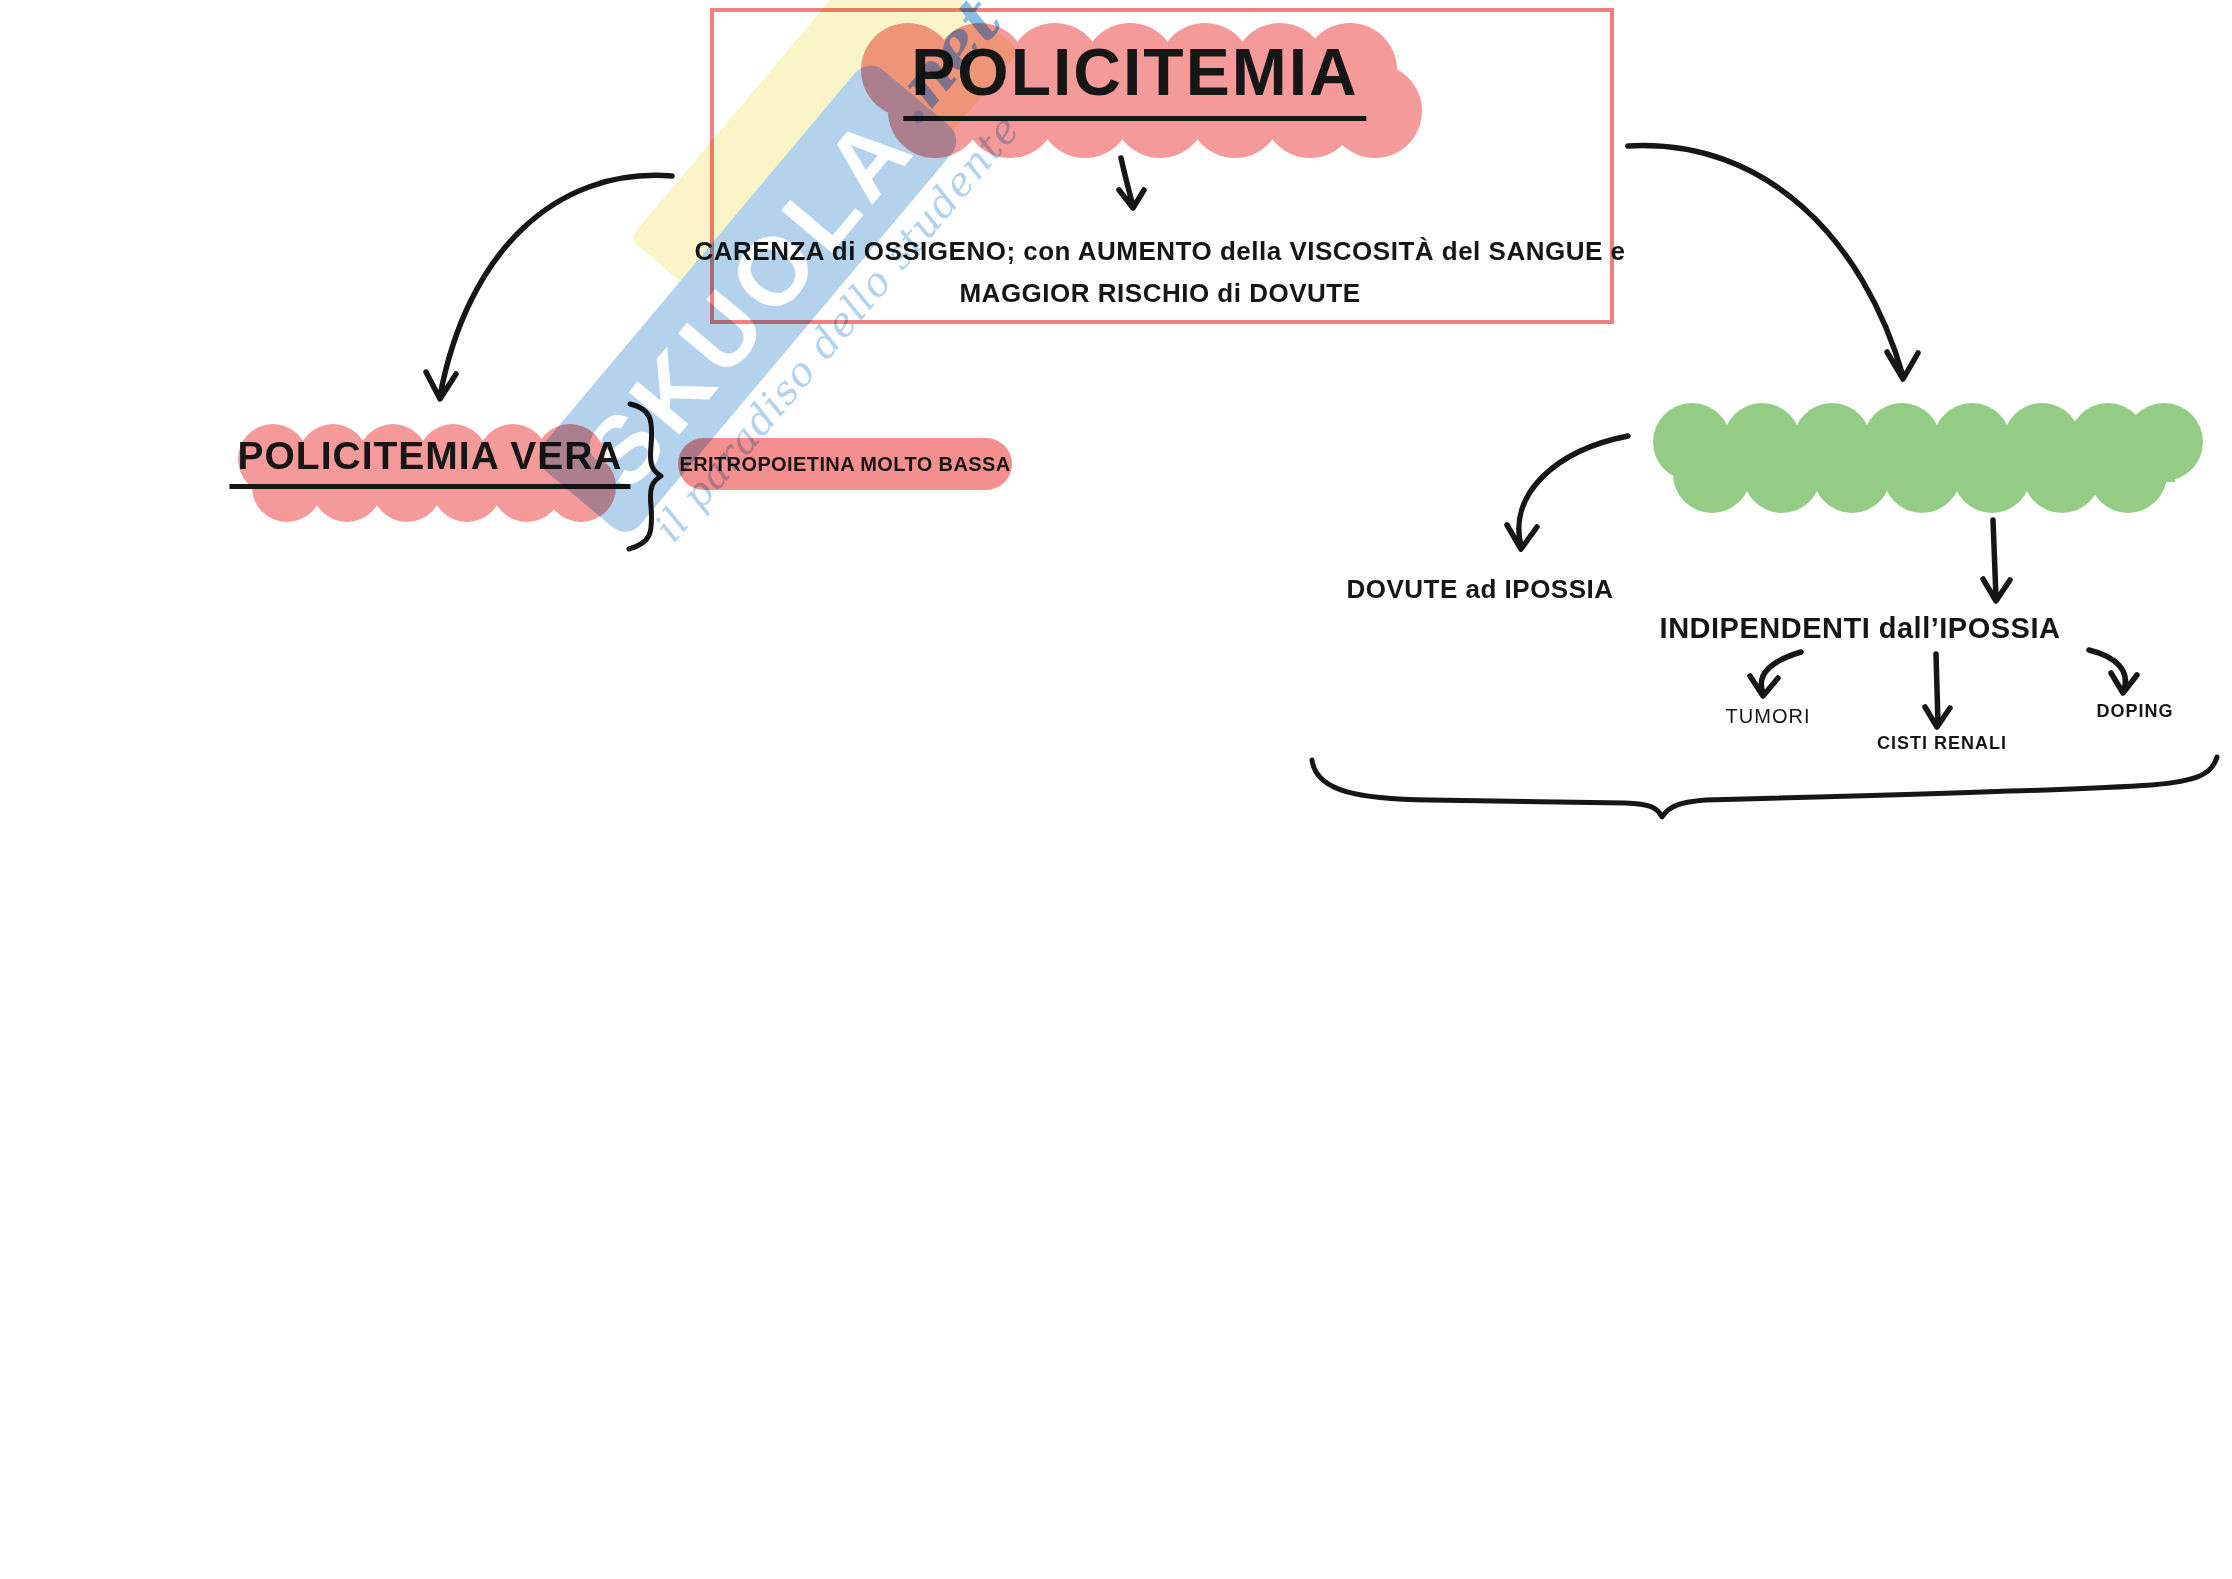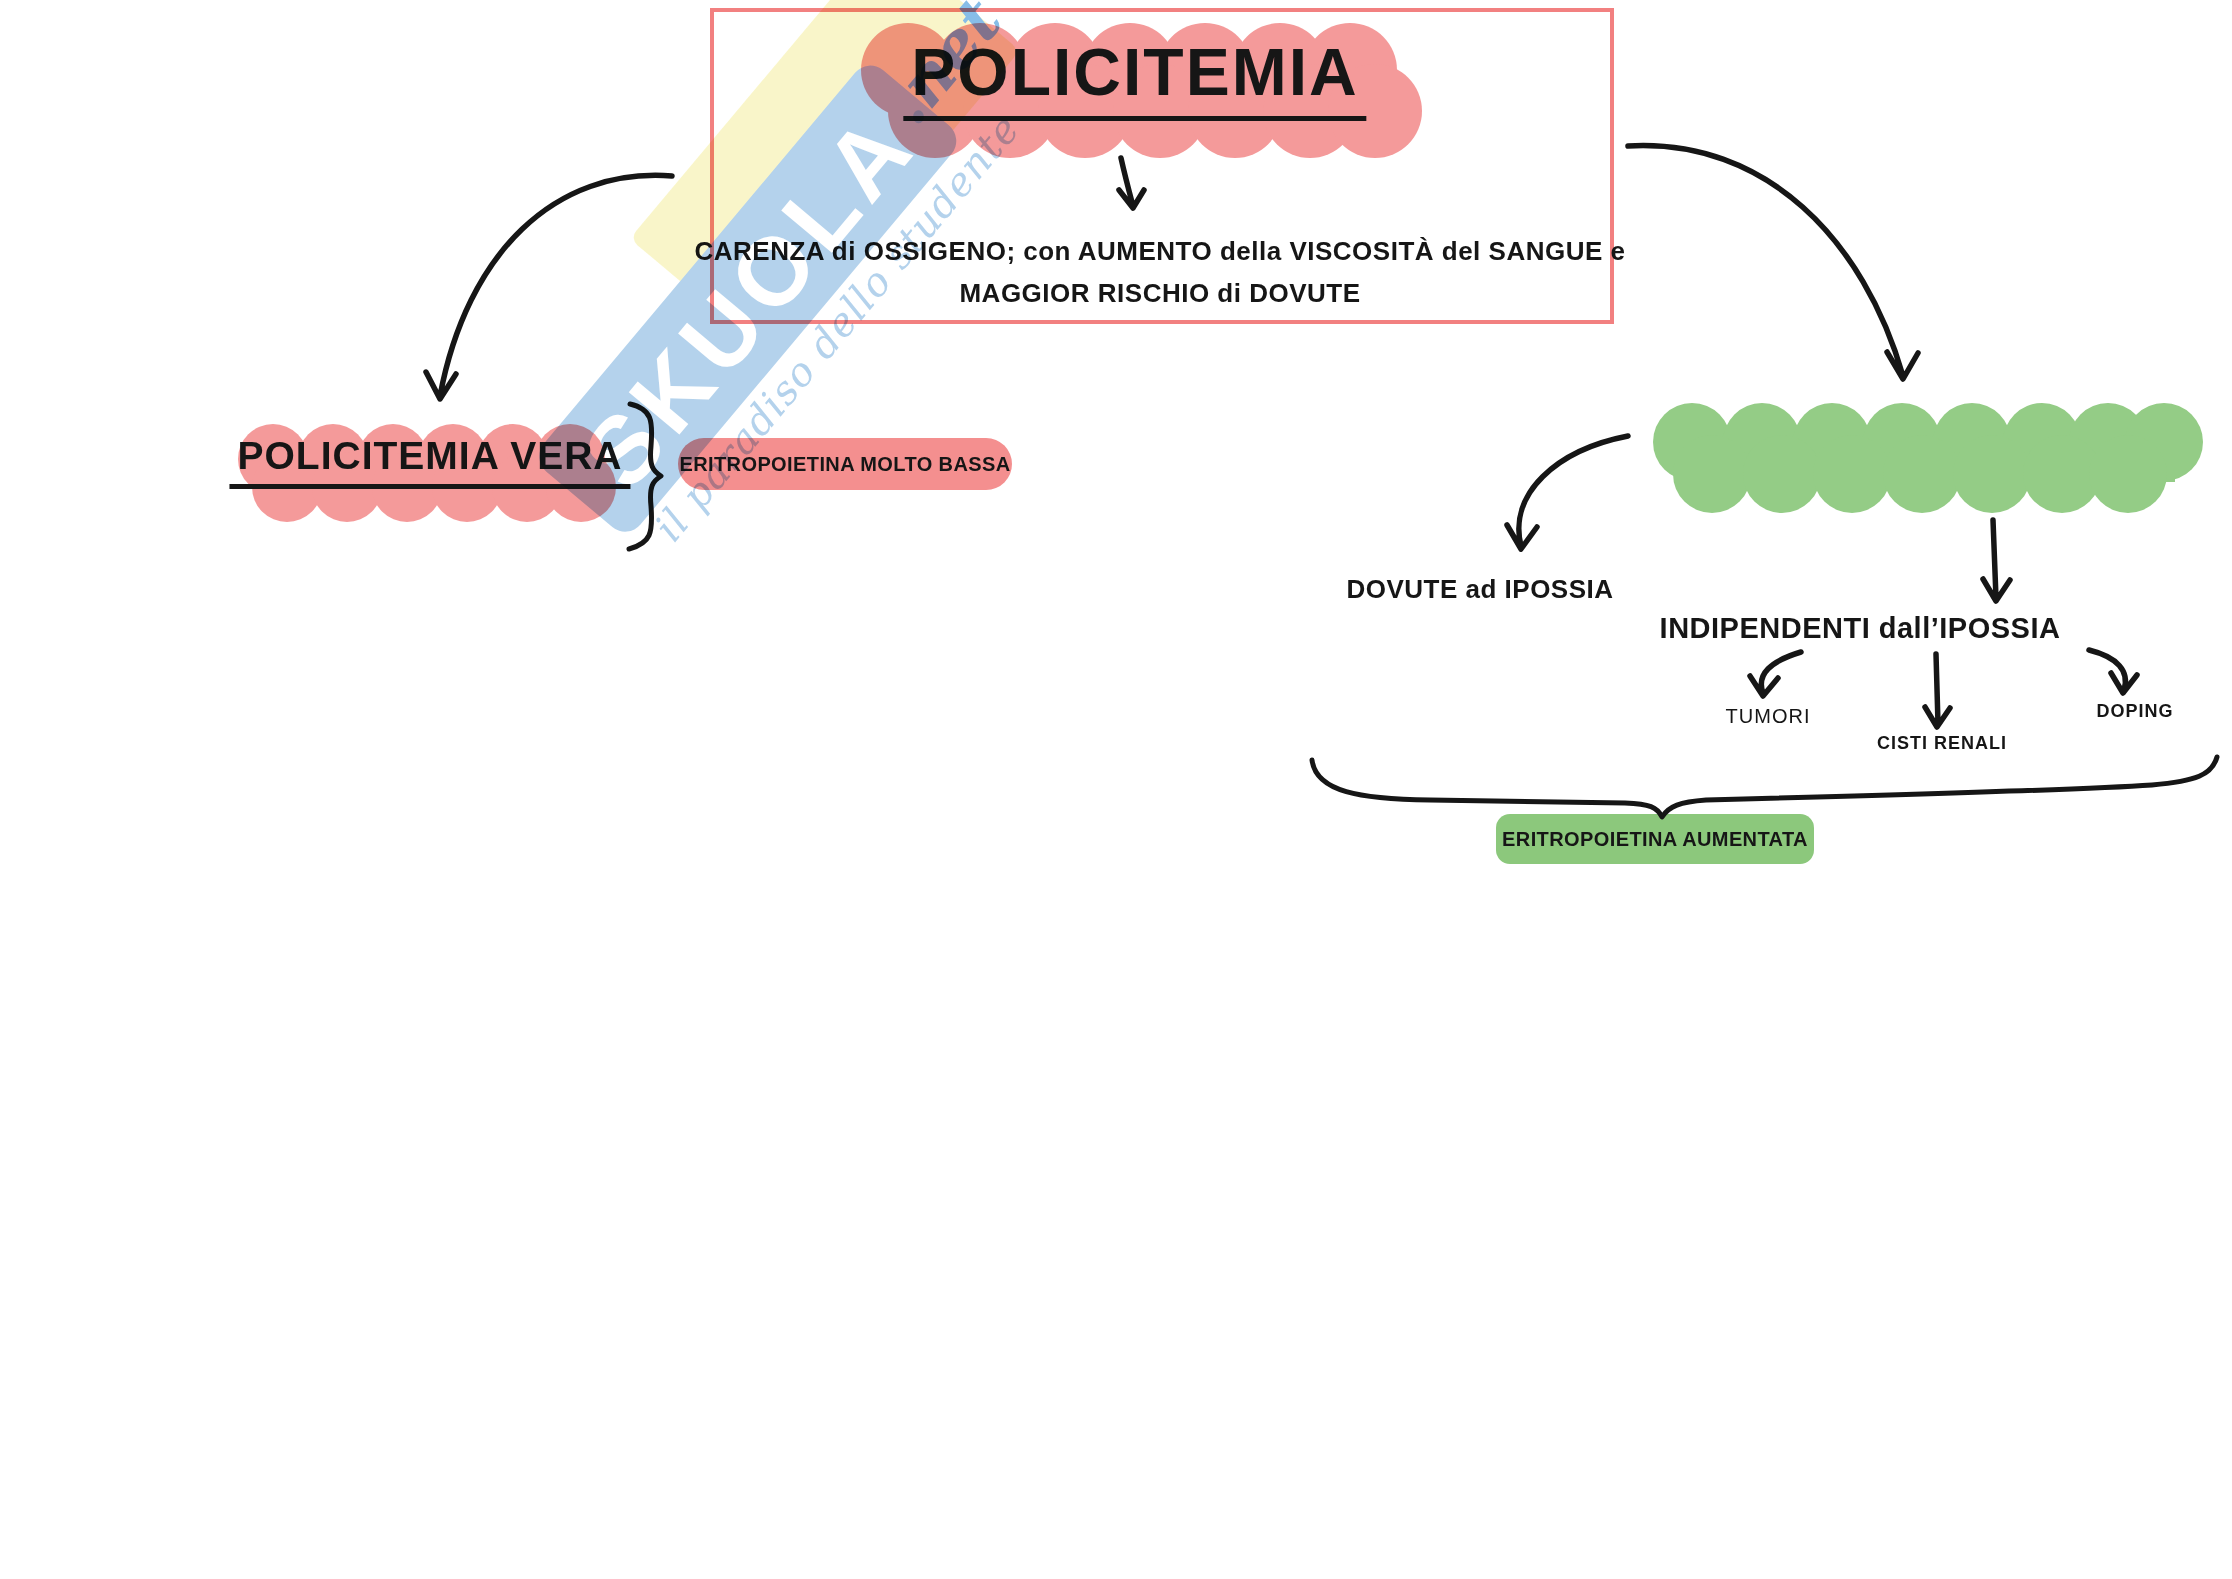--- a/index.html
+++ b/index.html
@@ -124,23 +124,20 @@
   </div>
   <div class="pill pill-pink" style="left:678px;top:438px;width:334px;height:52px">
     <span>ERITROPOIETINA MOLTO BASSA</span>
   </div>
 
   <div class="label t-node" style="left:1480px;top:574px">DOVUTE ad IPOSSIA</div>
   <div class="label t-node2" style="left:1860px;top:612px">INDIPENDENTI dall’IPOSSIA</div>
   <div class="label t-leaf" style="left:1768px;top:705px">TUMORI</div>
   <div class="label t-leaf2" style="left:1942px;top:733px">CISTI RENALI</div>
   <div class="label t-leaf2" style="left:2135px;top:701px">DOPING</div>
-  <div class="pill pill-green" style="left:1496px;top:814px;width:318px;height:50px">
-    <span>ERITROPOIETINA AUMENTATA</span>
-  </div>
 
   <svg id="connectors" width="2232" height="1579" viewBox="0 0 2232 1579">
     <path d="M1121,158 C1125,176 1129,191 1133,206 M1119,190 L1133,208 L1144,190"></path>
     <path d="M672,176 C555,167 467,253 440,396 M426,372 L440,399 L456,374"></path>
     <path d="M1628,146 C1766,138 1864,240 1903,376 M1887,352 L1903,379 L1918,353"></path>
     <path class="thin" d="M630,404 C652,409 653,421 651,446 C649,466 653,471 661,476 C653,481 649,486 651,506 C653,533 651,543 629,549"></path>
     <path d="M1628,436 C1556,450 1508,494 1521,546 M1507,525 L1521,549 L1537,527"></path>
     <path d="M1993,520 L1996,598 M1983,579 L1996,601 L2010,580"></path>
     <path d="M1801,652 C1771,661 1756,674 1763,693 M1750,676 L1763,696 L1778,678"></path>
     <path d="M1936,654 L1938,724 M1925,707 L1937,727 L1950,708"></path>

